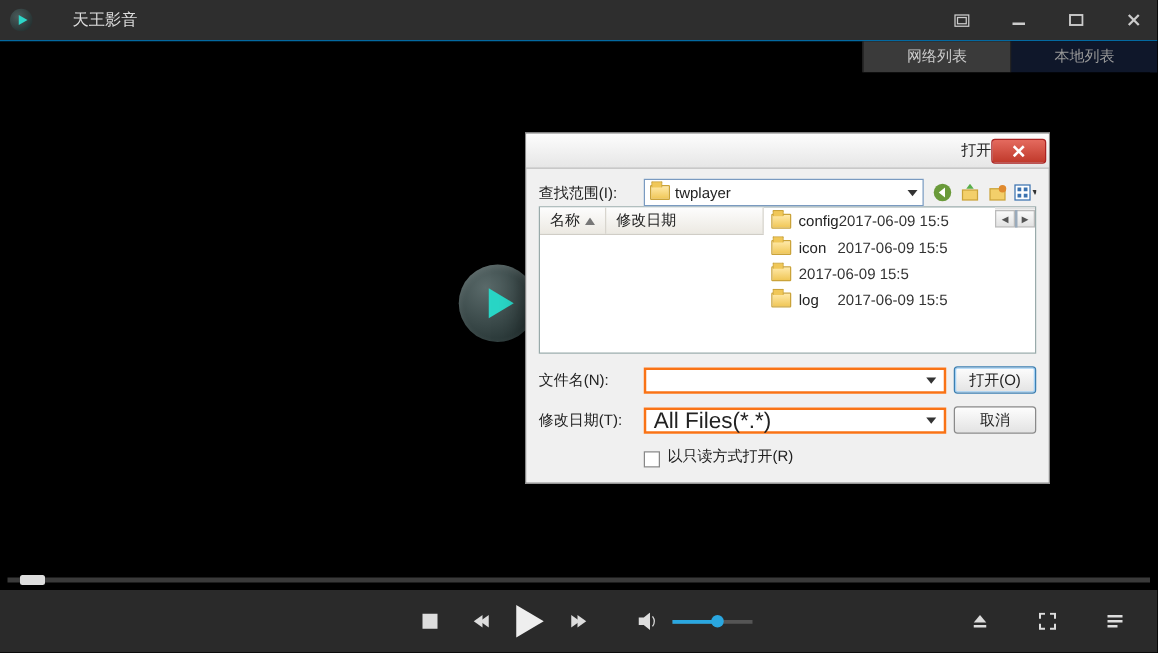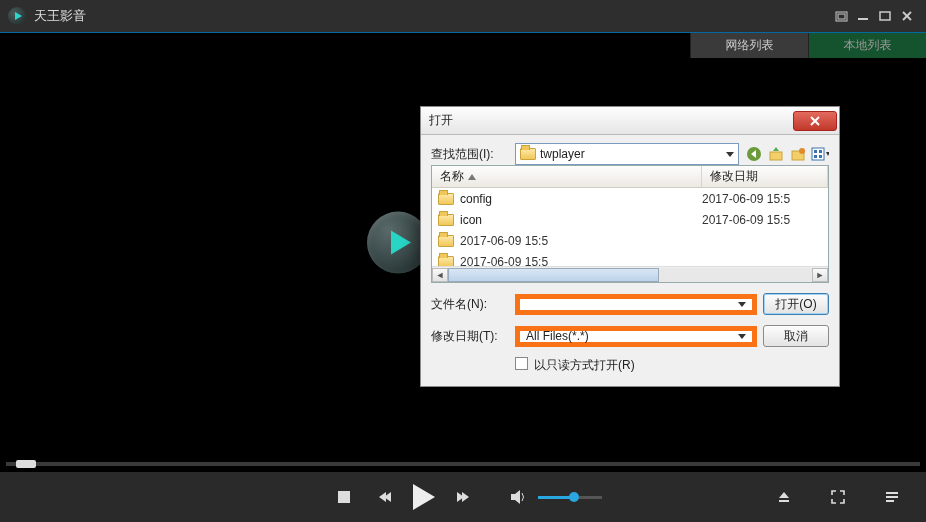--- a/index.html
+++ b/index.html
@@ -1,26 +1,26 @@
 <!DOCTYPE html>
 <html><head>
 <meta charset="utf-8">
 <style>
 * { margin: 0; padding: 0; box-sizing: border-box; font-family: "Microsoft YaHei", Arial, sans-serif; }
 body { width: 926px; height: 522px; background: #000; overflow: hidden; position: relative; }
 
-.titlebar { height: 32px; background: #2e2e2e; display: flex; align-items: center; padding: 0 8px; color: #ddd; font-size: 13px; }
+.titlebar { height: 32px; background: #2e2e2e; display: flex; align-items: center; padding: 0 8px; color: #ddd; font-size: 13px; gap: 24px; }
 .titlebar .logo { width: 18px; height: 18px; border-radius: 50%; background: radial-gradient(circle at 35% 35%, #4a5a5a, #1a2626); margin-right: 8px; display: flex; align-items: center; justify-content: center; }
 .titlebar .logo::after { content: ""; border-left: 7px solid #2dd6c8; border-top: 4px solid transparent; border-bottom: 4px solid transparent; margin-left: 2px; }
 .titlebar .spacer { flex: 1; }
 .titlebar .winbtn { width: 22px; height: 20px; display: flex; align-items: center; justify-content: center; cursor: pointer; color: #ccc; font-size: 13px; }
 
 .tabs-row { height: 26px; background: #000; display: flex; justify-content: flex-end; border-top: 1px solid #0369a1; }
 .tab { width: 118px; display: flex; align-items: center; justify-content: center; color: #ccc; font-size: 12px; background: #3a3a3a; border-left: 1px solid #222; cursor: pointer; }
-.tab.inactive { background: #14532d; color: #999; }
+.tab.inactive { background: #0f172a; color: #999; }
 
 .video-area { position: absolute; top: 58px; left: 6px; right: 6px; bottom: 70px; background: #000; }
 .center-logo { position: absolute; top: 50%; left: 50%; transform: translate(-50%, -70%); display: flex; align-items: center; gap: 16px; }
 .play-circle { width: 62px; height: 62px; border-radius: 50%; background: radial-gradient(circle at 35% 30%, #5a6a6a, #1a2828); display: flex; align-items: center; justify-content: center; box-shadow: inset 0 2px 6px rgba(255,255,255,0.15), 0 2px 6px rgba(0,0,0,0.6); }
 .play-circle::after { content: ""; border-left: 20px solid #29d6c6; border-top: 12px solid transparent; border-bottom: 12px solid transparent; margin-left: 5px; }
 .brand-text { color: #eee; font-size: 36px; letter-spacing: 2px; }
 
 .progress { position: absolute; left: 6px; right: 6px; bottom: 56px; height: 4px; background: #3a3a3a; }
 .progress .knob { position: absolute; left: 10px; top: -2px; width: 20px; height: 8px; background: #ddd; border-radius: 2px; }
 
@@ -35,55 +35,55 @@
 .big-play { border-left: 22px solid #eee; border-top: 13px solid transparent; border-bottom: 13px solid transparent; margin: 0 10px; }
 .vol { display: flex; align-items: center; margin-left: 20px; }
 .vol-track { width: 64px; height: 3px; background: #555; position: relative; margin-left: 6px; }
 .vol-fill { position: absolute; left: 0; top: 0; height: 100%; background: #2aa7e0; width: 50%; }
 .vol-knob { position: absolute; top: -4px; left: 48%; width: 10px; height: 10px; border-radius: 50%; background: #2aa7e0; }
 .controls .right { margin-left: auto; display: flex; align-items: center; gap: 14px; }
 
 
 .dialog { position: absolute; left: 420px; top: 106px; width: 420px; background: #f0f0f0; border: 1px solid #8a8a8a; box-shadow: 0 4px 18px rgba(0,0,0,0.5); font-size: 12px; color: #222; }
 .dlg-title { height: 28px; background: linear-gradient(#fdfdfd, #e6e6e6); border-bottom: 1px solid #bbb; display: flex; align-items: center; padding: 0 2px 0 8px; }
-.dlg-title .t { flex: 1; }
+.dlg-title .t { flex: 1; text-align: right; }
 .dlg-close { width: 44px; height: 20px; background: linear-gradient(#e46a5e, #c0392b); border: 1px solid #a22; border-radius: 3px; color: #fff; display: flex; align-items: center; justify-content: center; font-weight: bold; cursor: pointer; }
 
 .dlg-body { padding: 8px 10px 12px; }
 .look-row { display: flex; align-items: center; gap: 6px; margin-bottom: 0; }
 .look-row label { width: 78px; }
 .folder-combo { flex: 1; height: 22px; border: 1px solid #7a9ac0; background: #fff; display: flex; align-items: center; padding: 0 4px; gap: 4px; }
 .folder-icon { width: 16px; height: 12px; background: linear-gradient(#ffe9a8, #f0c758); border: 1px solid #caa33a; border-radius: 1px; position: relative; }
 .folder-icon::before { content: ""; position: absolute; top: -4px; left: 0; width: 7px; height: 4px; background: #f0c758; border: 1px solid #caa33a; border-bottom: none; border-radius: 1px 1px 0 0; }
 .combo-arrow { margin-left: auto; border-top: 5px solid #333; border-left: 4px solid transparent; border-right: 4px solid transparent; }
 .nav-icons { display: flex; gap: 4px; }
 .nav-ico { width: 18px; height: 18px; display: flex; align-items: center; justify-content: center; border-radius: 2px; cursor: pointer; }
 
-.file-list { border: 1px solid #9aa; background: #fff; height: 118px; display: flex; flex-direction: column; }
+.file-list { border: 1px solid #9aa; background: #fff; height: 118px; display: flex; flex-direction: row; }
 .list-head { display: flex; background: linear-gradient(#fdfdfd, #ece9e2); border-bottom: 1px solid #d0cdc6; height: 22px; }
 .list-head .col { padding: 3px 8px; border-right: 1px solid #d8d5ce; display: flex; align-items: center; gap: 4px; }
 .col-name { flex: 1; }
 .col-date { width: 126px; }
 .list-rows { flex: 1; overflow: hidden; }
 .row { display: flex; align-items: center; height: 21px; padding: 0 6px; }
 .row .folder-icon { margin-right: 6px; }
 .row .name { flex: 1; }
 .row .date { width: 120px; color: #333; white-space: nowrap; overflow: hidden; }
 .hscroll { height: 16px; background: #efefef; border-top: 1px solid #ddd; display: flex; align-items: center; }
 .hscroll .arrow { width: 16px; height: 14px; background: linear-gradient(#fafafa,#e2e2e2); border: 1px solid #bbb; display:flex; align-items:center; justify-content:center; font-size:9px; color:#555;}
 .hscroll .track { flex: 1; background: #e8e8e8; height: 14px; position: relative; }
 .hscroll .thumb { position: absolute; left: 0; top: 0; height: 100%; width: 58%; background: linear-gradient(#d9e6f3,#bcd3ea); border: 1px solid #9ab; }
 
 .field-row { display: flex; align-items: center; margin-top: 10px; gap: 6px; }
 .field-row label { width: 78px; }
-.field-row .input, .field-row .select { flex: 1; height: 21px; border: 5px solid #f97316; background: #fff; display: flex; align-items: center; padding: 0 6px; font-family: "SimSun", monospace; font-size: 12px; }
+.field-row .input, .field-row .select { flex: 1; height: 21px; border: 2px solid #f97316; background: #fff; display: flex; align-items: center; padding: 0 6px; font-family: "SimSun", monospace; font-size: 18px; }
 .field-row .select { justify-content: space-between; }
 .dlg-btn { width: 66px; height: 22px; background: linear-gradient(#fdfdfd,#e3e3e3); border: 1px solid #8a8a8a; border-radius: 3px; cursor: pointer; display: flex; align-items: center; justify-content: center; }
 .dlg-btn.primary { border: 1px solid #3c7fb1; box-shadow: 0 0 0 1px #a3d1f5 inset; }
-.chk-row { display: flex; align-items: flex-start; margin-top: 10px; margin-left: 84px; gap: 6px; }
+.chk-row { display: flex; align-items: flex-end; margin-top: 10px; margin-left: 84px; gap: 6px; }
 .chk { width: 13px; height: 13px; border: 1px solid #888; background: #fff; }
 
 svg { display: block; }
 </style>
 </head>
 <body>
 
 <div class="titlebar">
   <div class="logo"></div>
   <div>天王影音</div>
@@ -253,20 +253,21 @@
             <div class="folder-icon"></div>
             <span class="name">icon</span>
             <span class="date">2017-06-09 15:5</span>
           </div>
         <div class="row">
             <div class="folder-icon"></div>
             <span class="date">2017-06-09 15:5</span>
           </div>
         <div class="row">
             <div class="folder-icon"></div>
+            <span class="name">log</span>
             <span class="date">2017-06-09 15:5</span>
           </div>
       </div>
       <div class="hscroll">
         <div class="arrow">◄</div>
         <div class="track">
             <div class="thumb"></div>
           </div>
         <div class="arrow">►</div>
       </div>

